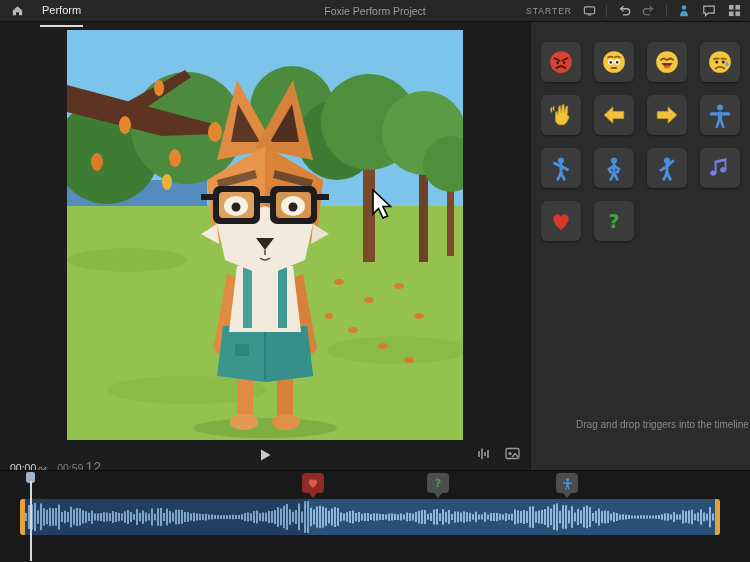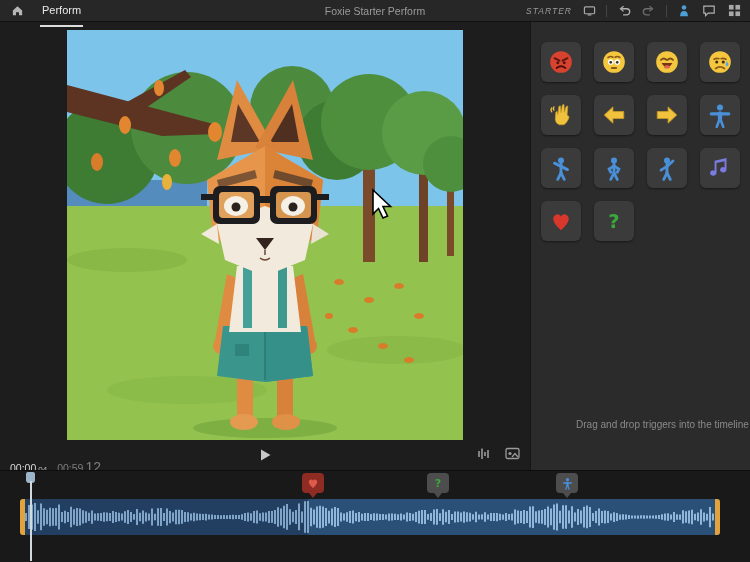--- a/index.html
+++ b/index.html
@@ -6,21 +6,21 @@
   html,body { width:750px; height:562px; overflow:hidden; background:#1a1a1a;
     font-family:"Liberation Sans", sans-serif; }
 
   
   .topbar { height:22px; background:#272727; border-bottom:1px solid #121212;
     display:flex; align-items:center; position:relative; padding:0 8px; }
   .home-btn { width:18px; height:22px; display:flex; align-items:center; justify-content:center; cursor:pointer; }
   .tab { height:32px; display:flex; align-items:center; margin-left:14px; padding:0 2px;
     font-size:11px; color:#e9e9e9; border-bottom:2px solid #dcdcdc; cursor:pointer; }
   .tb-title { position:absolute; left:0; right:0; text-align:center; font-size:10.5px; color:#9b9b9b; pointer-events:none; }
-  .tb-right { margin-left:auto; display:flex; align-items:center; gap:9px; z-index:2;font-style:italic; }
+  .tb-right { margin-left:auto; display:flex; align-items:center; gap:9px; z-index:2; }
   .starter { font-size:8.5px; letter-spacing:1px; color:#9b9b9b; }
   .tb-divider { width:1px; height:12px; background:#454545; }
   .tb-icon { width:16px; height:16px; display:flex; align-items:center; justify-content:center; cursor:pointer; }
 
   
   .main { display:flex; height:448px; }
   .stage-area { flex:1; background:#1d1d1d; display:flex; flex-direction:column; }
   .viewport { width:396px; height:410px; margin:8px auto 0 auto; background:#7cc4e9; position:relative; }
   .viewport svg { display:block; }
 
@@ -67,21 +67,21 @@
 
 <div class="topbar">
   <div class="home-btn">
     <svg width="13" height="13" viewBox="0 0 14 14">
       <path d="M2,7 L7,2.4 L12,7 V12 H8.6 V8.8 H5.4 V12 H2 Z" fill="#b6b6b6"></path>
     </svg>
   </div>
   <div class="tab">
     <span>Perform</span>
   </div>
-  <div class="tb-title">Foxie Starter Perform</div>
+  <div class="tb-title">Foxie Perform Project</div>
   <div class="tb-right">
     <span class="starter">STARTER</span>
     <span class="tb-icon">
       <svg width="13" height="12" viewBox="0 0 14 13">
         <rect x="1.5" y="2" width="11" height="7.5" rx="1" fill="none" stroke="#a8a8a8" stroke-width="1.3"></rect>
         <rect x="5" y="10" width="4" height="1.4" fill="#a8a8a8"></rect>
       </svg>
     </span>
     <span class="tb-divider"></span>
     <span class="tb-icon">

